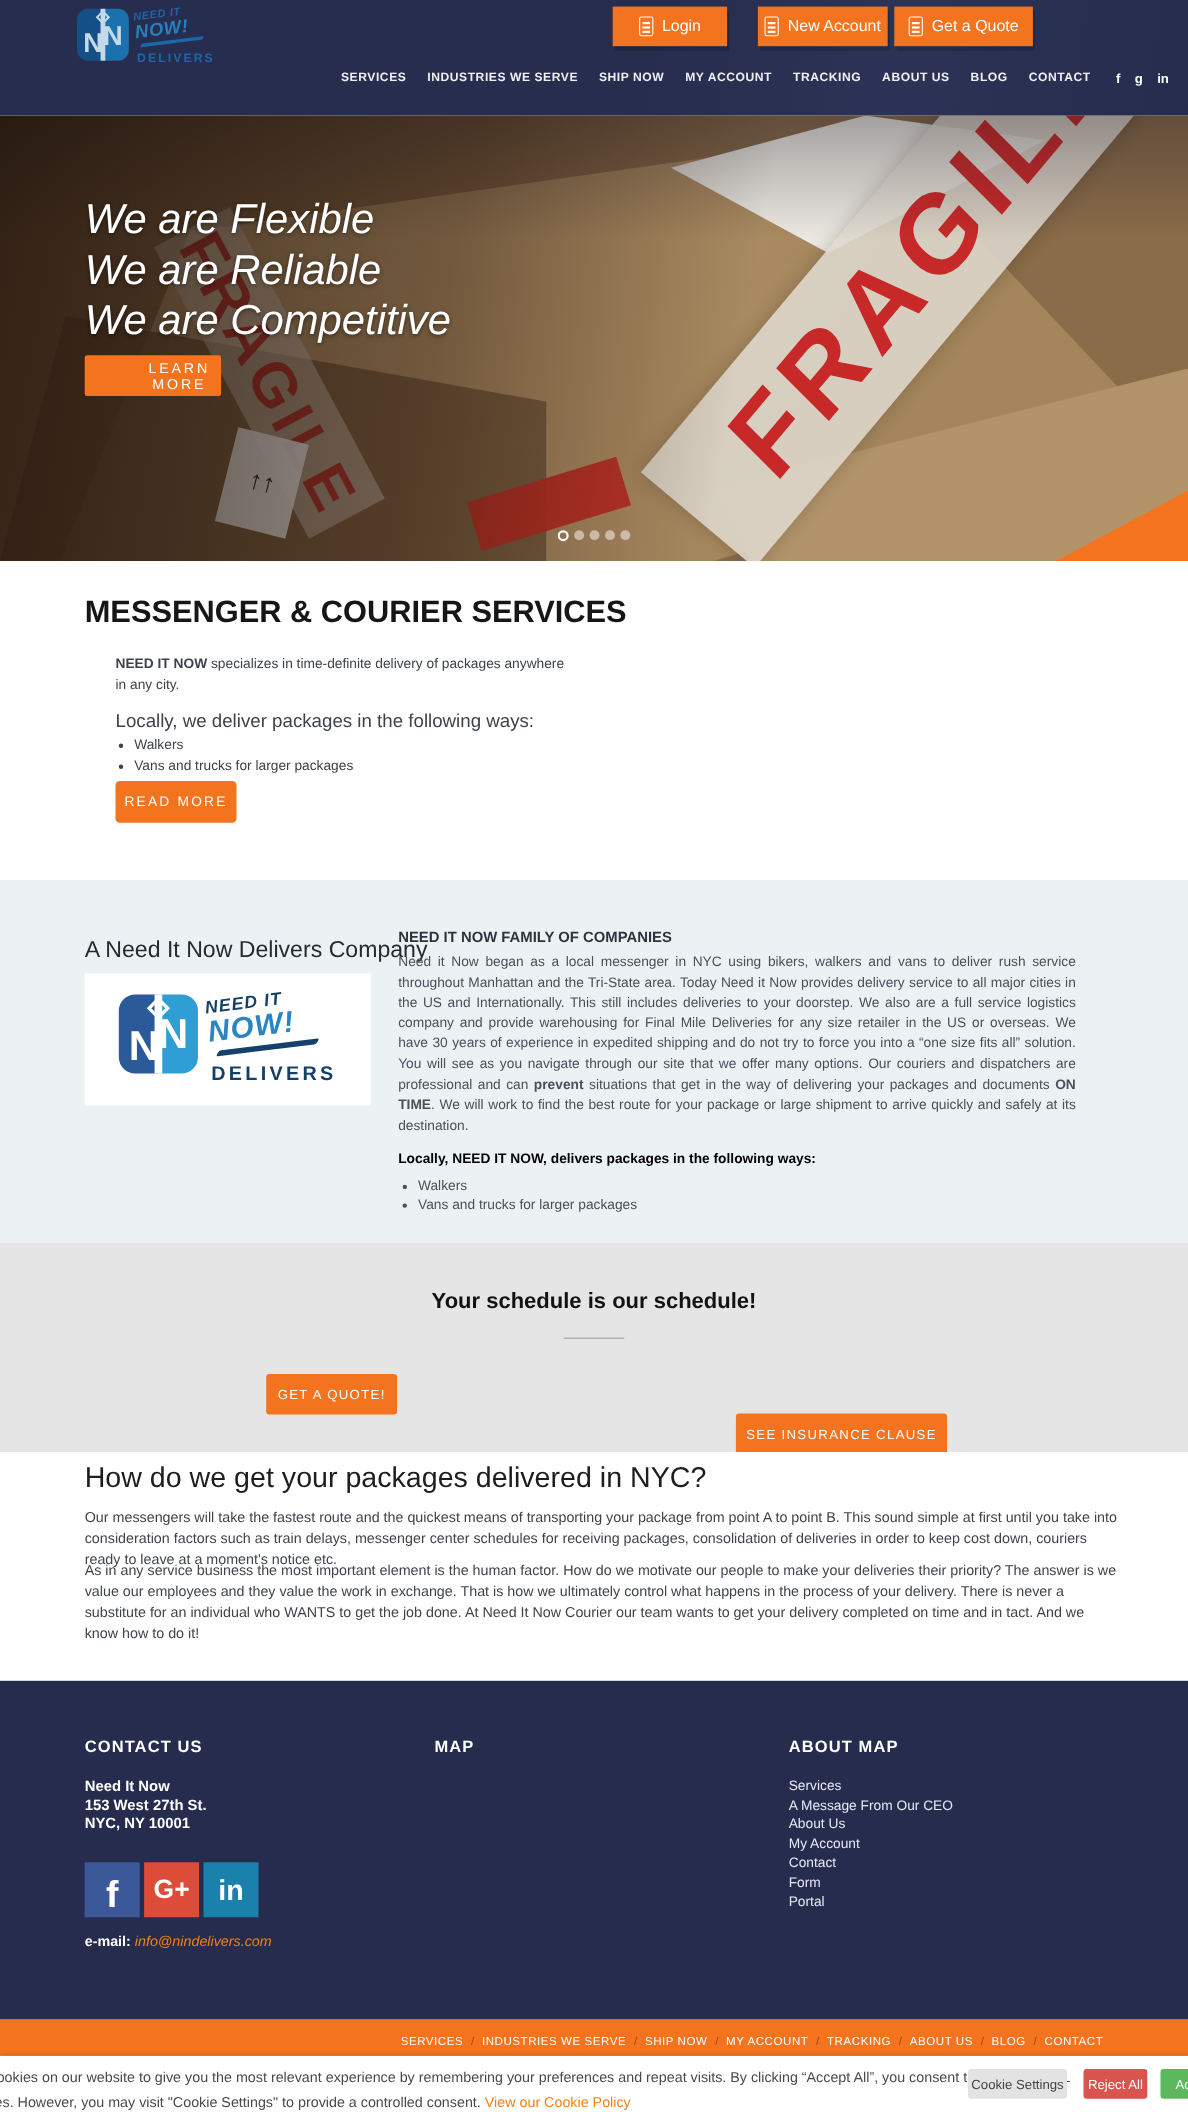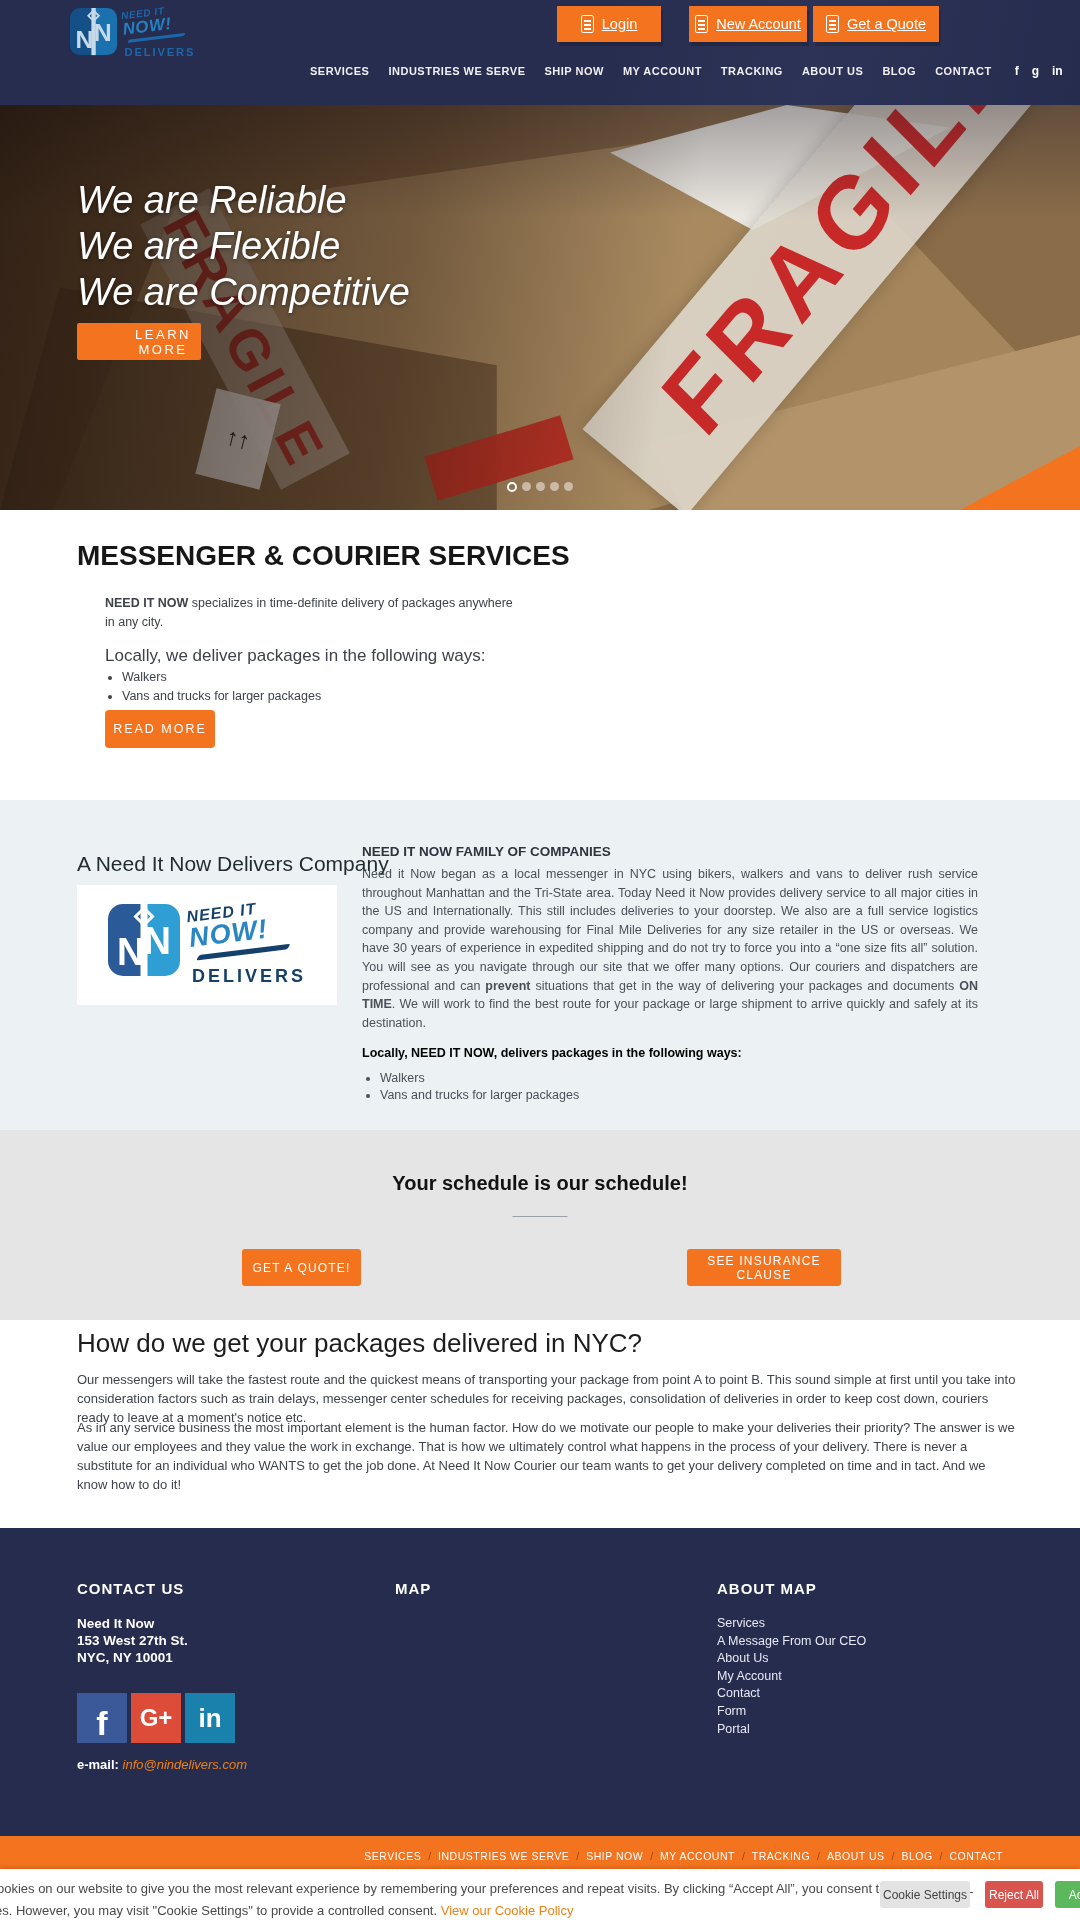--- a/index.html
+++ b/index.html
@@ -26,21 +26,21 @@
   .swoosh { display:block; width:92px; height:5px; background:var(--s1); transform:skewX(-35deg); margin:2px 0 0 6px; border-radius:2px; }
   .delivers { font-weight:800; font-size:18px; letter-spacing:3px; color:var(--s1); margin-top:5px; }
 
   .header-logo { position:absolute; left:70px; top:8px; transform:scale(.62); transform-origin:left top;
                  --m1:#14518c; --m2:#1b74b4; --gap:#cfe3f2; --s1:#1b6bb0; --s2:#2585c7; opacity:.95; }
   .card-logo  { --m1:#2b5a99; --m2:#2e9ed4; --gap:#ffffff; --s1:#14406b; --s2:#2a85c4; }
 
   
   .top-btn { position:absolute; top:6px; height:36px; background:#f4731f; color:#fff; display:flex; align-items:center;
              justify-content:center; gap:8px; font-size:14.5px; cursor:pointer;
-             box-shadow:2px 4px 0 rgba(0,0,0,.18);text-decoration:underline; }
+             box-shadow:2px 4px 0 rgba(0,0,0,.18); }
   .doc-icon { width:13px; height:18px; border:1.5px solid #fff; border-radius:2px; position:relative; flex:none; }
   .doc-icon:before { content:""; position:absolute; left:2px; right:2px; top:4px; height:1.5px; background:#fff;
                      box-shadow:0 4px 0 #fff, 0 8px 0 #fff; }
   #btn-login { left:557px; width:104px; }
   #btn-newaccount { left:689px; width:118px; }
   #btn-quote { left:813px; width:126px; }
 
   
   .main-nav { position:absolute; left:310px; top:64px; display:flex; align-items:center; gap:19px; }
   .nav-link { color:rgba(255,255,255,.93); font-size:11px; font-weight:600; letter-spacing:.5px; cursor:pointer; white-space:nowrap; }
@@ -104,21 +104,21 @@
   .company-right ul { margin:10px 0 0 18px; font-size:12.5px; color:#4a5058; }
   .company-right li { line-height:17px; }
 
   
   .schedule { position:relative; height:190px; background:#e5e5e5; }
   .schedule-title { position:absolute; left:0; right:0; top:42px; text-align:center; font-size:20px; font-weight:700; color:#121212; }
   .schedule-divider { position:absolute; left:50%; top:86px; width:55px; height:1px; background:#9aa0a6; transform:translateX(-50%); }
   .sched-btn { position:absolute; top:119px; height:37px; background:#f4731f; color:#fff; border:none; font-family:inherit;
                font-size:12px; letter-spacing:1.2px; border-radius:3px; cursor:pointer; }
   #btn-getquote { left:242px; width:119px; }
-  #btn-insurance { left:687px; width:154px; }
+  #btn-insurance { left:669px; width:192px;margin-top:36px; }
 
   
   .nyc { position:relative; height:208px; background:#fff; }
   .nyc h2 { position:absolute; left:77px; top:8px; font-size:26px; font-weight:400; color:#1d1d1d; }
   .nyc .p1 { position:absolute; left:77px; top:50px; width:942px; font-size:13px; line-height:19px; color:#3f444c; }
   .nyc .p2 { position:absolute; left:77px; top:98px; width:942px; font-size:13px; line-height:19px; color:#3f444c; }
 
   
   .footer { position:relative; height:308px; background:#262c4e; }
   .foot-title { position:absolute; top:52px; font-size:15px; font-weight:700; letter-spacing:1px; color:#fff; }
@@ -214,22 +214,22 @@
     </div>
     <div class="tape-right">
       <span class="fragile-big">FRAGILE</span>
     </div>
     <div class="label-white">↑↑</div>
     <div class="label-red"></div>
     <div class="hero-shade"></div>
   </div>
 
   <div class="hero-headline">
+    <div class="hero-line">We are Flexible</div>
     <div class="hero-line">We are Reliable</div>
-    <div class="hero-line">We are Flexible</div>
     <div class="hero-line">We are Competitive</div>
   </div>
   <button class="learn-more">LEARN MORE</button>
 
   <div class="hero-dots">
     <span class="dot active"></span>
     <span class="dot"></span>
     <span class="dot"></span>
     <span class="dot"></span>
     <span class="dot"></span>

